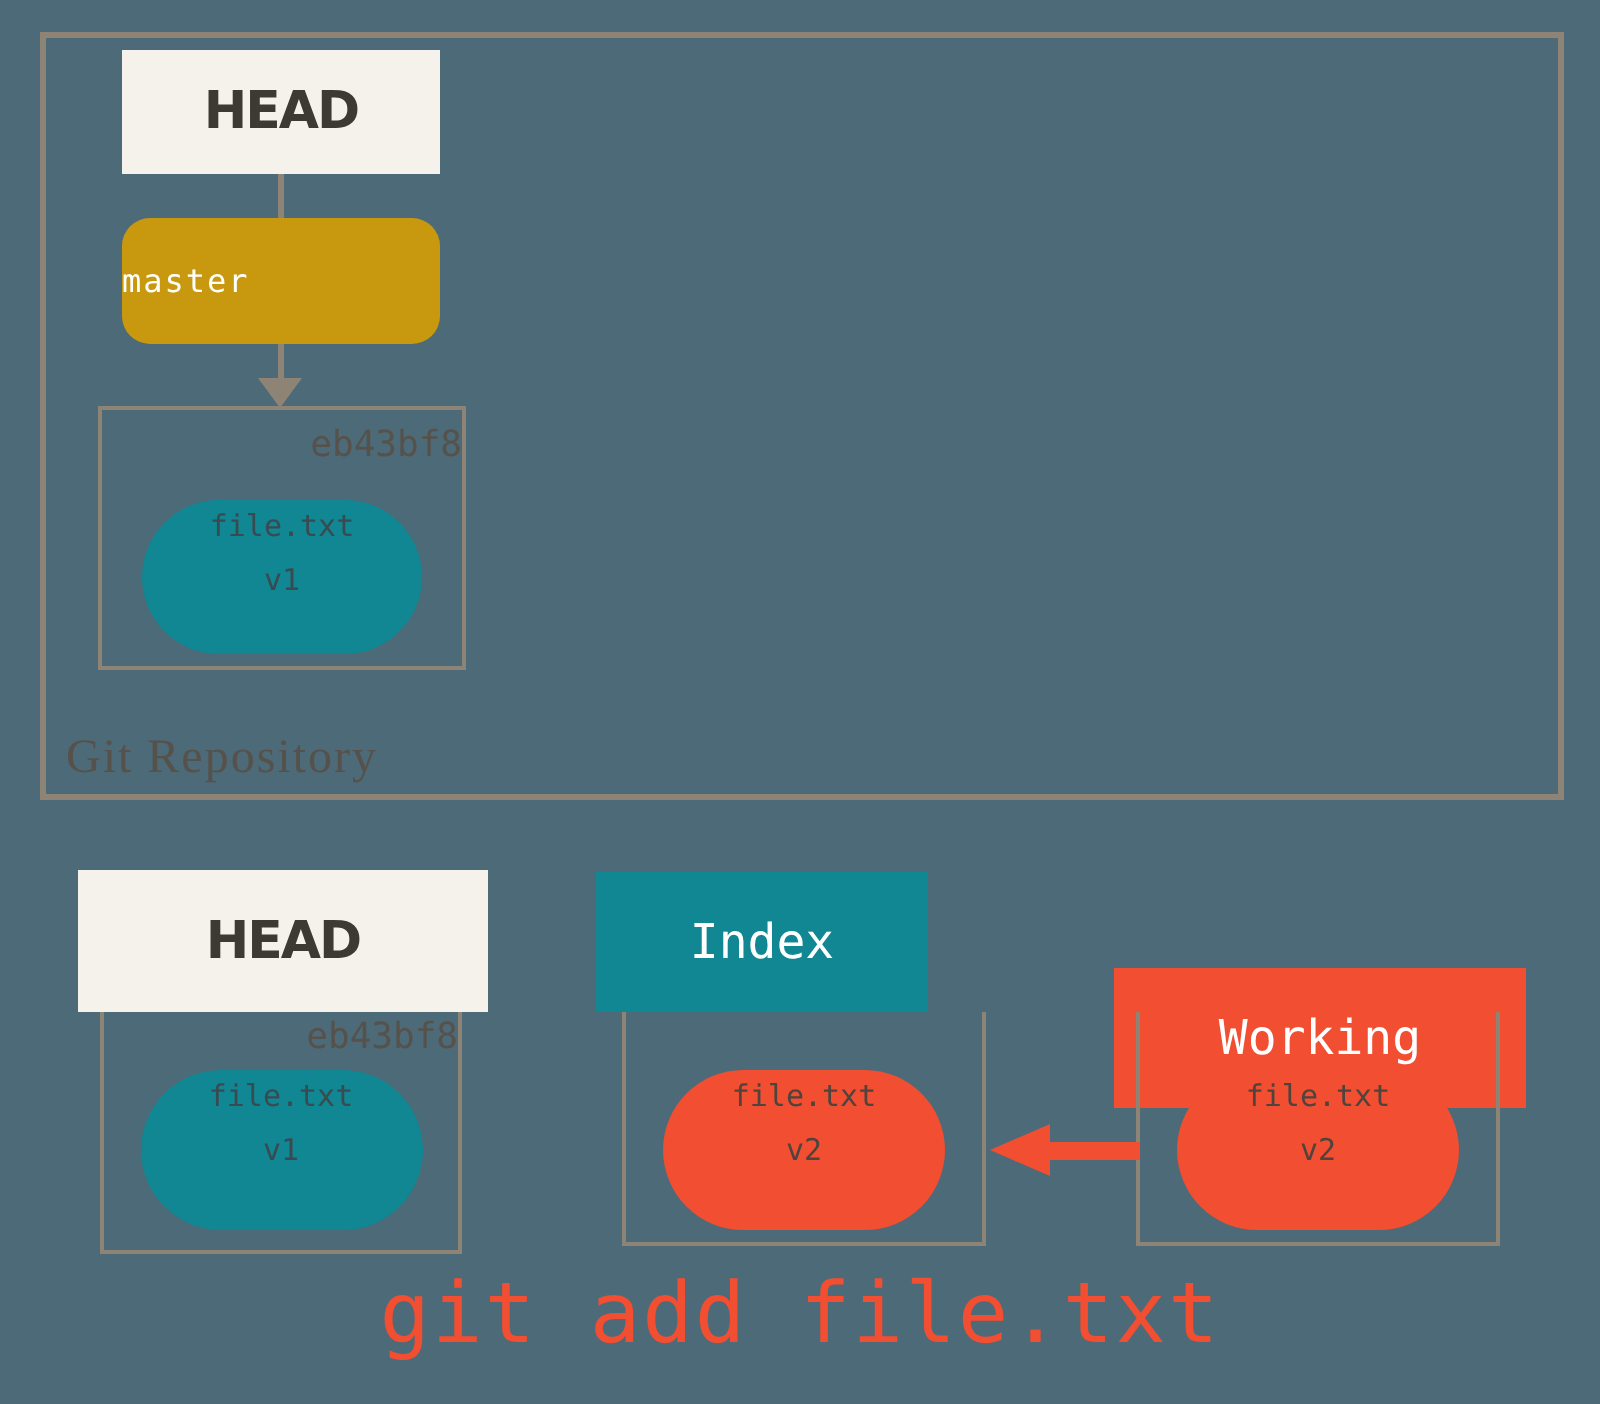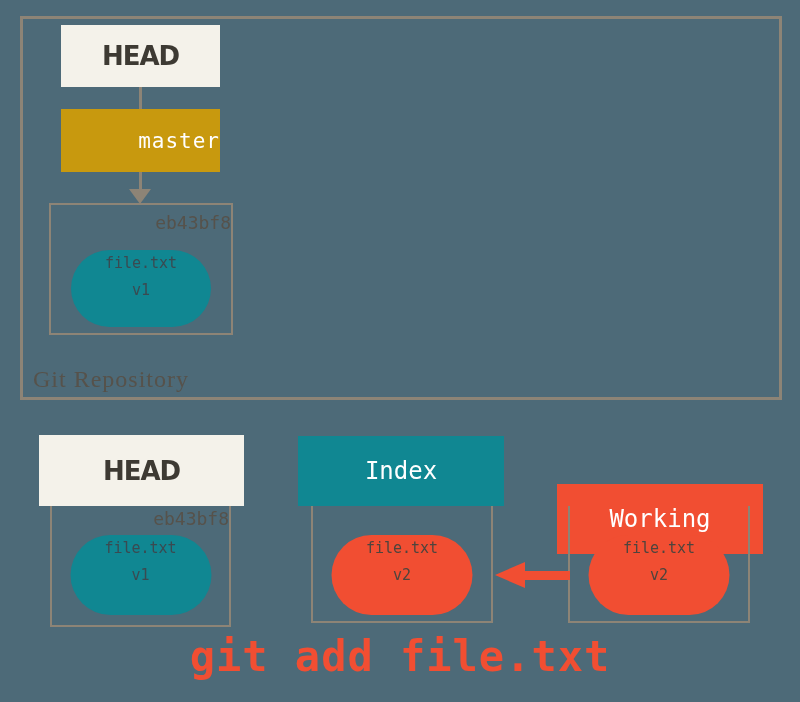--- a/index.html
+++ b/index.html
@@ -18,22 +18,22 @@
   .abs{position:absolute;}
   
   .repo-box{left:20px;top:16px;width:762px;height:384px;border:3px solid var(--border);}
   .repo-label{left:33px;top:366px;font-size:24px;color:var(--label-gray);letter-spacing:1px;font-family:Liberation Serif, serif;}
   .head-ref{left:61px;top:25px;width:159px;height:62px;background:var(--cream);
     display:flex;align-items:center;justify-content:center;
     font-family:"DejaVu Sans","Liberation Sans",sans-serif;font-weight:600;
     font-size:26px;color:var(--cream-text);letter-spacing:-1px;}
   .link-v{left:139px;top:87px;width:3px;height:22px;background:var(--border);}
   .branch-ref{left:61px;top:109px;width:159px;height:63px;background:var(--gold);
-    display:flex;align-items:center;justify-content:flex-end;
-    font-size:21px;color:var(--white);letter-spacing:1px;}
+    display:flex;align-items:center;justify-content:flex-start;
+    font-size:16px;color:var(--white);letter-spacing:1px;border-radius:14px;}
   .link-v2{left:139px;top:172px;width:3px;height:18px;background:var(--border);}
   .arrow-down{left:129px;top:189px;width:0;height:0;
     border-left:11px solid transparent;border-right:11px solid transparent;
     border-top:15px solid var(--border);}
   .commit-box{left:49px;top:203px;width:184px;height:132px;border:2px solid var(--border);}
   .commit-id{width:100%;text-align:right;margin-top:7px;font-size:18px;color:var(--label-gray);}
   .pill{border-radius:40px;display:flex;flex-direction:column;align-items:center;
     justify-content:flex-start;font-size:15px;line-height:27px;text-align:center;}
   .pill-teal{background:var(--teal);color:var(--teal-pill-text);}
   .pill-orange{background:var(--orange);color:var(--orange-pill-text);}
@@ -42,30 +42,30 @@
   .col-header{display:flex;align-items:center;justify-content:center;
     font-size:24px;line-height:30px;text-align:center;}
   .head2{left:39px;top:435px;width:205px;height:71px;background:var(--cream);
     font-family:"DejaVu Sans","Liberation Sans",sans-serif;font-weight:600;
     font-size:26px;color:var(--cream-text);letter-spacing:-1px;}
   .head2-box{left:50px;top:506px;width:181px;height:121px;
     border:2px solid var(--border);border-top:none;}
   .head2-box .commit-id{margin-top:2px;}
   .head2-box .pill,.area-box .pill{position:absolute;left:50%;transform:translateX(-50%);
     top:29px;width:141px;height:80px;}
-  .index-header{left:298px;top:436px;width:206px;height:70px;background:var(--teal);color:var(--white);justify-content:center;}
+  .index-header{left:298px;top:436px;width:166px;height:70px;background:var(--teal);color:var(--white);justify-content:center;}
   .index-box{left:311px;top:506px;width:182px;height:117px;border:2px solid var(--border);border-top:none;}
   .wd-header{left:557px;top:436px;width:206px;height:70px;background:var(--orange);color:var(--white);margin-top:48px;}
   .wd-box{left:568px;top:506px;width:182px;height:117px;border:2px solid var(--border);border-top:none;}
   .arrow-shaft{left:524px;top:571px;width:46px;height:9px;background:var(--orange);}
   .arrow-head-left{left:495px;top:562px;width:0;height:0;
     border-top:13px solid transparent;border-bottom:13px solid transparent;
     border-right:30px solid var(--orange);}
   .caption{left:0;top:632px;width:800px;text-align:center;font-size:42px;
-    font-weight:bold;color:var(--orange);letter-spacing:1px;}
+    font-weight:normal;color:var(--orange);letter-spacing:1px;}
 </style>
 </head>
 <body>
 
 <div class="canvas">
 
   <div class="abs repo-box"></div>
   <div class="abs repo-label">Git Repository</div>
 
   <div class="abs head-ref">

